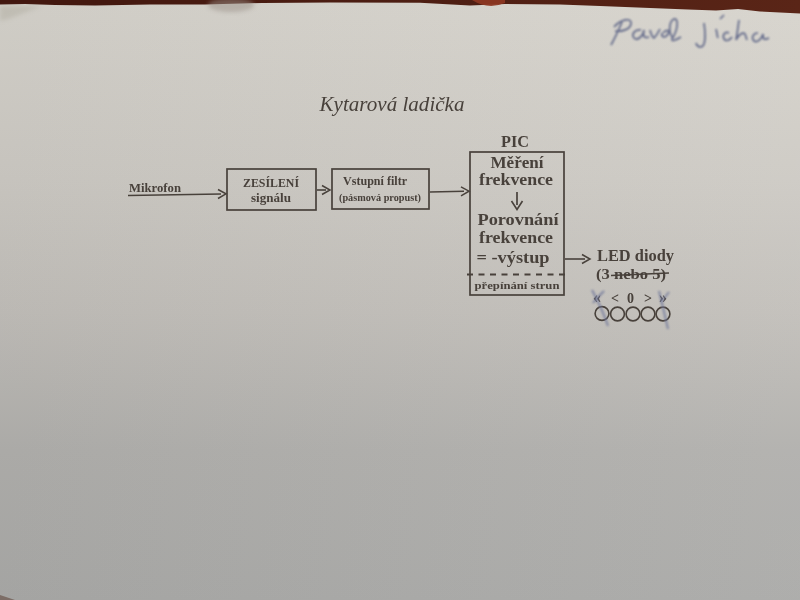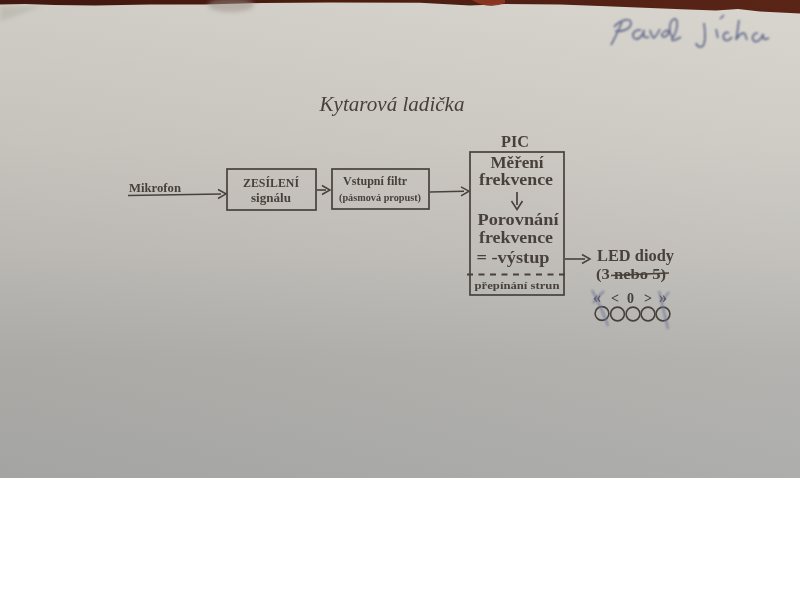--- a/index.html
+++ b/index.html
@@ -1,16 +1,16 @@
 <!DOCTYPE html>
 <html><head>
 <meta charset="utf-8">
 <style>
 html,body{margin:0;padding:0}
-#page{position:relative;width:800px;height:478px;overflow:hidden;
+#page{position:relative;width:800px;height:600px;overflow:hidden;
 background:
  linear-gradient(to right, rgba(0,0,0,0.035), rgba(255,255,255,0.045)),
  linear-gradient(to bottom, #d7d4cd 0%, #cdcac4 30%, #c2bfba 52%, #b1b0ad 75%, #aaaaa8 100%);
 }
 svg{position:absolute;left:0;top:0}
 .soft{filter:blur(0.72px)}
 .soft2{filter:blur(0.9px)}
 text{font-family:"Liberation Serif",serif;fill:#48413b}
 </style>
 </head>

